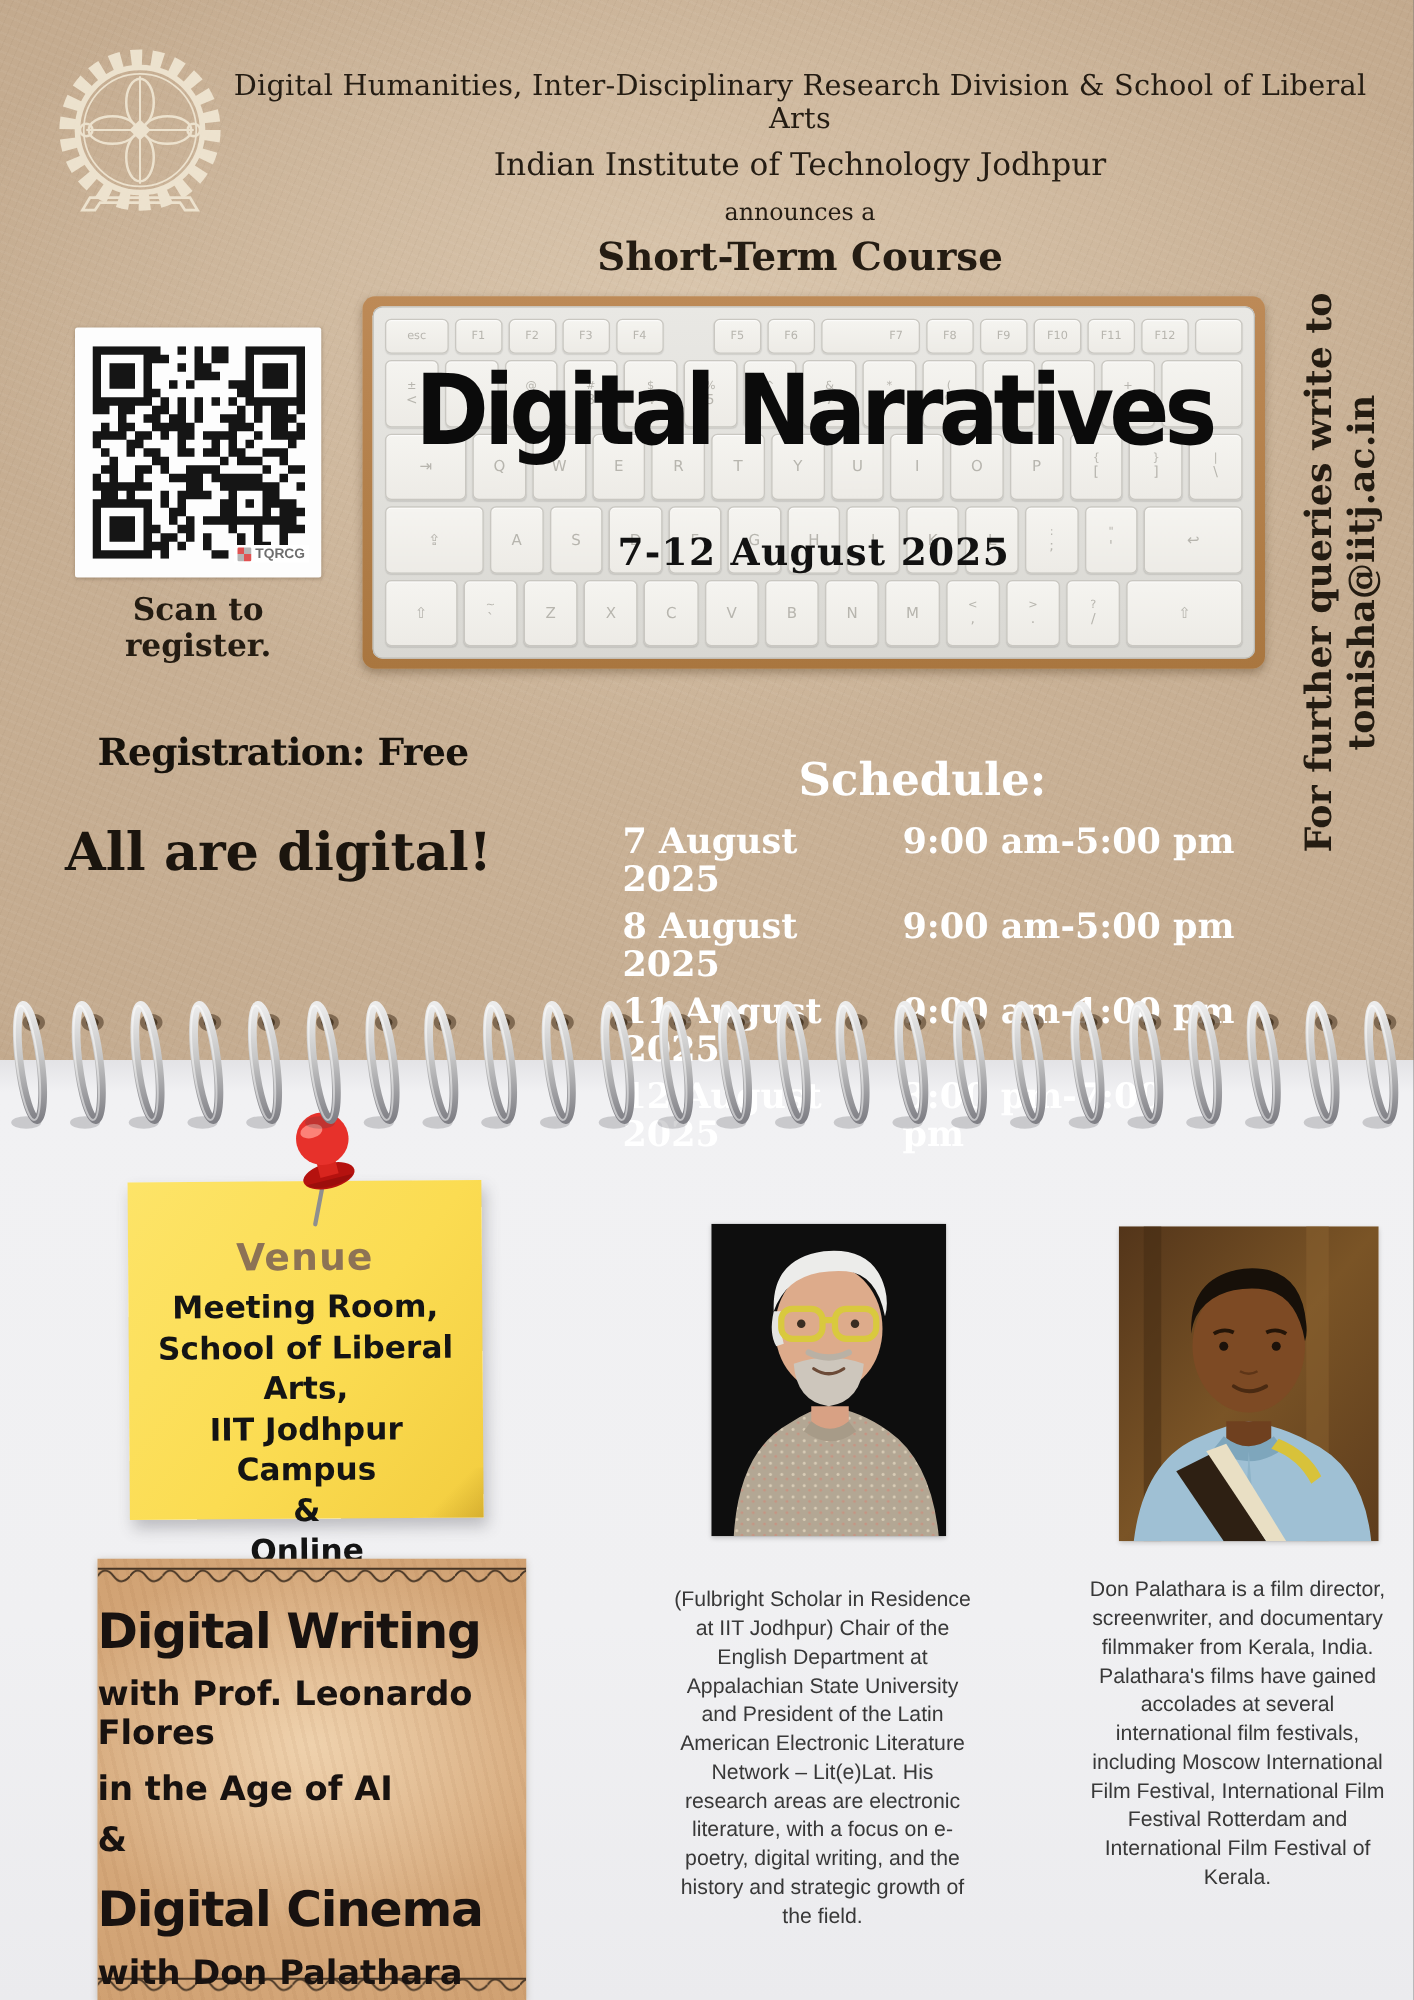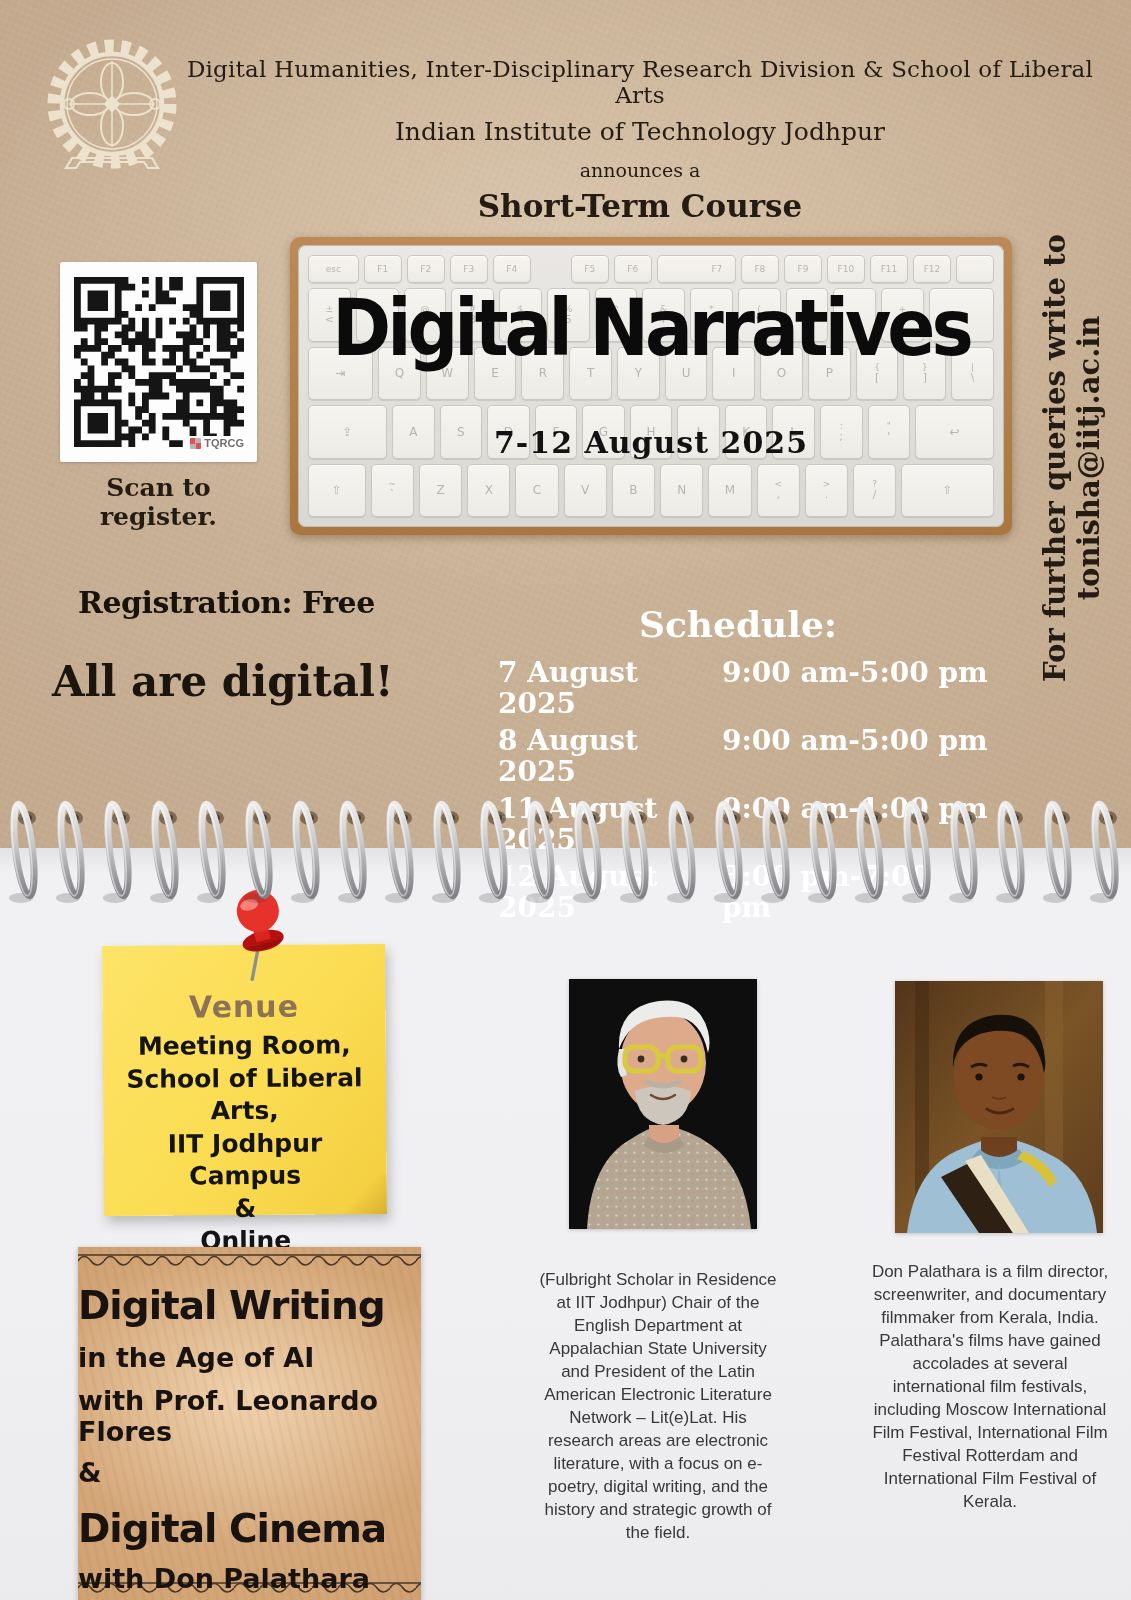--- a/index.html
+++ b/index.html
@@ -482,22 +482,22 @@
       <defs>
         <pattern id="sq" width="26" height="14" patternUnits="userSpaceOnUse">
           <path d="M0 8 q6 -9 13 0 q6 8 13 0" fill="none" stroke="#473626" stroke-width="1.6"></path>
         </pattern>
       </defs>
       <line x1="0" y1="2" x2="343" y2="2" stroke="#473626" stroke-width="1.6"></line>
       <rect width="343" height="14" fill="url(#sq)"></rect>
     </svg>
     <div class="p-lines" id="parch-lines">
         <div class="p-big" style="margin-top: 0px;">Digital Writing</div>
+        <div class="p-small" style="margin-top: 12px;">with Prof. Leonardo Flores</div>
         <div class="p-small" style="margin-top: 14px;">in the Age of AI</div>
-        <div class="p-small" style="margin-top: 12px;">with Prof. Leonardo Flores</div>
         <div class="p-small" style="margin-top: 10px;">&amp;</div>
         <div class="p-big" style="margin-top: 18px;">Digital Cinema</div>
         <div class="p-small" style="margin-top: 12px;">with Don Palathara</div>
       </div>
     <svg class="p-border p-border-bot" width="343" height="14">
       <line x1="0" y1="3" x2="343" y2="3" stroke="#473626" stroke-width="1.6"></line>
       <rect width="343" height="14" fill="url(#sq)"></rect>
     </svg>
   </div>
 

